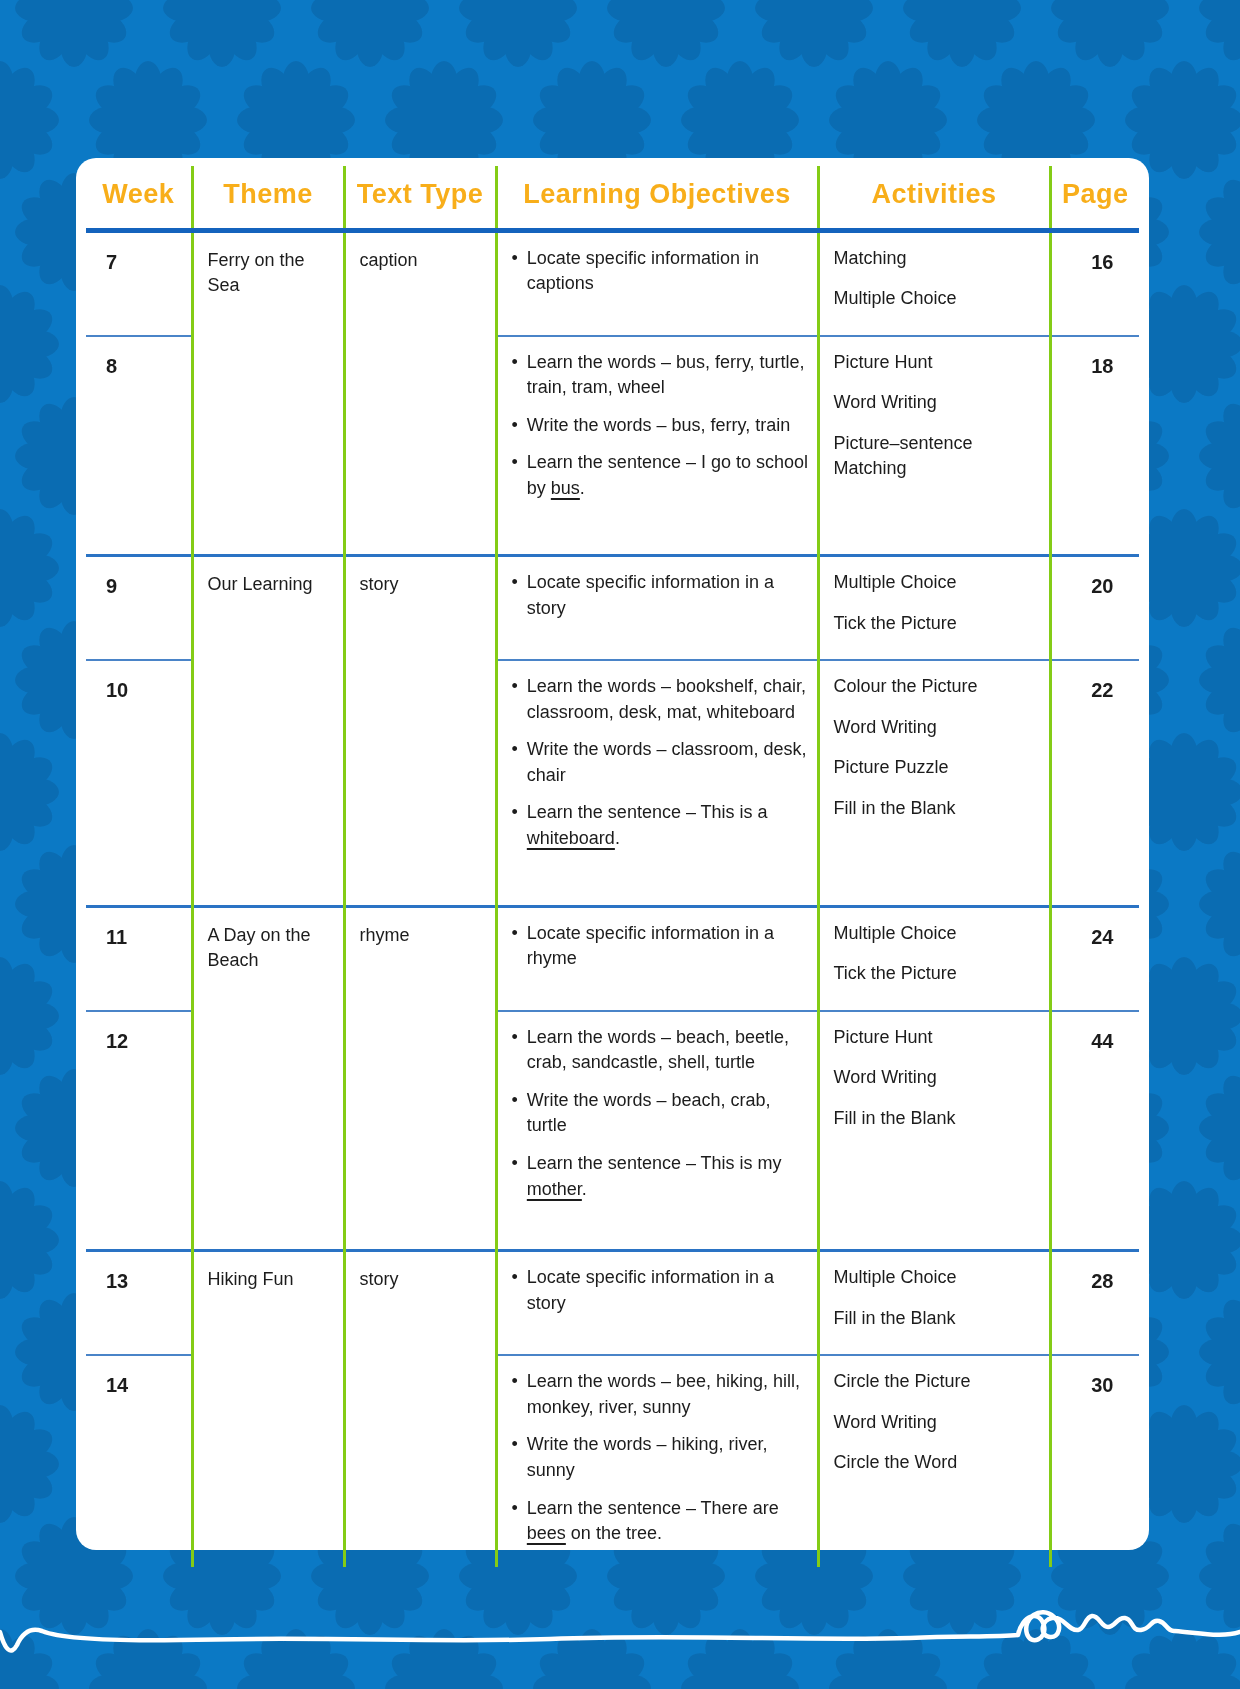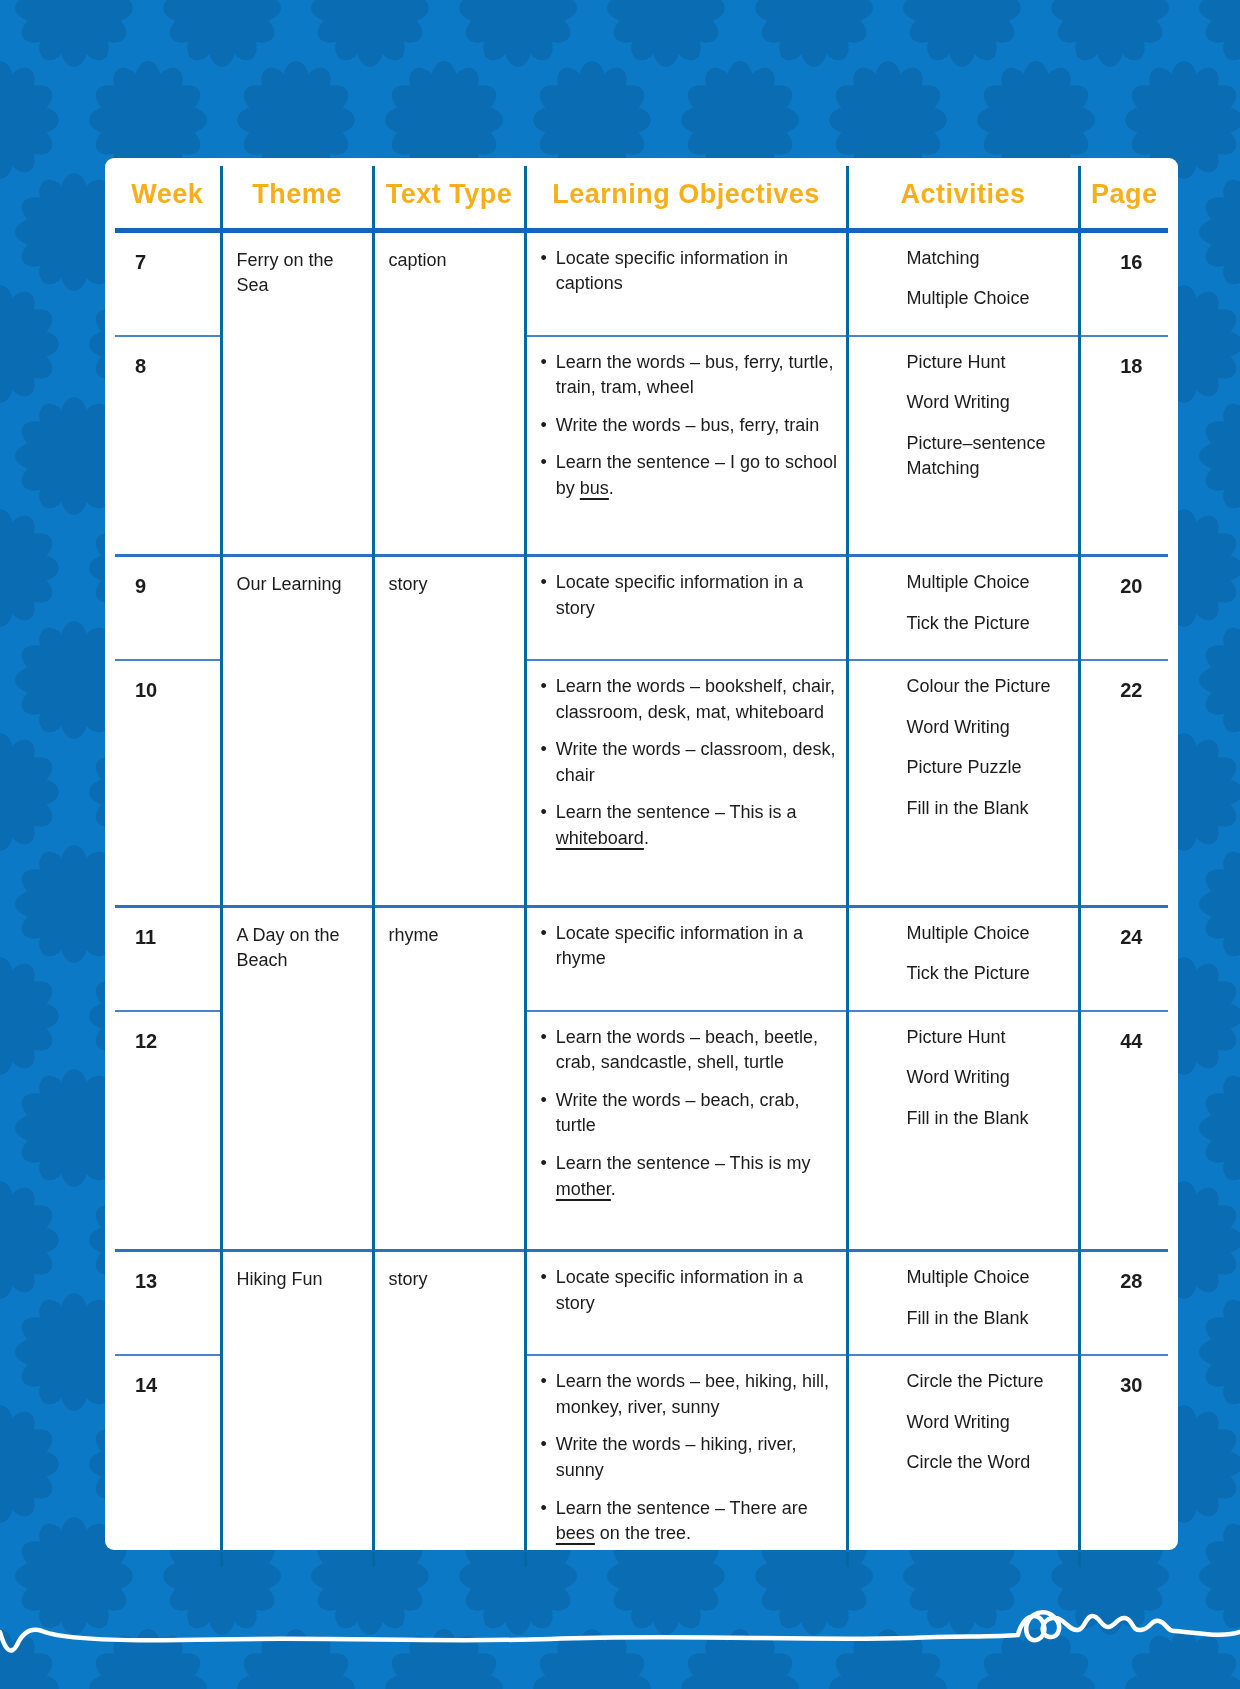--- a/index.html
+++ b/index.html
@@ -3,46 +3,46 @@
 <meta charset="utf-8">
 <style>
   html,body{margin:0;padding:0;}
   body{
     width:1240px;height:1689px;position:relative;overflow:hidden;
     font-family:"Liberation Sans", sans-serif;
     background:#0b79c5;
   }
   .bg-svg{position:absolute;left:0;top:0;width:1240px;height:1689px;z-index:0;}
   .card{
-    position:absolute;left:105px;top:158px;width:1073px;height:1392px;
-    background:#ffffff;border-radius:9px;box-sizing:border-box;
+    position:absolute;left:76px;top:158px;width:1073px;height:1392px;
+    background:#ffffff;border-radius:20px;box-sizing:border-box;
     padding:8px 10px;z-index:1;
   }
   table{
     width:100%;height:100%;border-collapse:collapse;table-layout:fixed;
   }
   thead tr{height:64px;}
   th{
     color:#f8ae1a;font-size:27px;font-weight:bold;letter-spacing:.5px;
     text-align:center;vertical-align:middle;
     border-bottom:5px solid #1463bd;padding:6px 2px 10px 2px;
   }
-  th:not(:first-child), td:not(:first-child){border-left:3px solid #0369a1;}
+  th:not(:first-child), td:not(:first-child){border-left:3px solid #84cc16;}
   td{
     vertical-align:top;color:#1c1c1c;font-size:18px;line-height:1.42;
     padding:13px 8px 8px 14px;
   }
   tr.gsep td{border-top:3px solid #2a73c4;}
   tr.sub  td{border-top:2px solid #4a84c8;}
   td.week{font-weight:bold;font-size:20px;padding-left:20px;padding-top:15px;}
   td.page{font-weight:bold;font-size:20px;text-align:center;padding-left:18px;padding-right:4px;padding-top:15px;}
   td.theme,td.ttype{padding-top:15px;}
   .obj-item{display:flex;gap:9px;margin-bottom:12px;}
   .obj-item .bullet{flex:0 0 auto;}
-  .act-item{margin-bottom:15px;margin-left:44px;}
+  .act-item{margin-bottom:15px;}
   .useg{text-decoration:underline;text-underline-offset:4px;text-decoration-thickness:1.5px;}
   .squiggle{position:absolute;left:0;top:1598px;width:1240px;height:90px;z-index:2;}
 </style>
 </head>
 <body>
 
 <svg class="bg-svg" viewBox="0 0 1240 1689" xmlns="http://www.w3.org/2000/svg">
   <defs>
     <g id="flw" fill="#0a6cb2">
       <ellipse cx="0" cy="-36" rx="14" ry="23"></ellipse>

